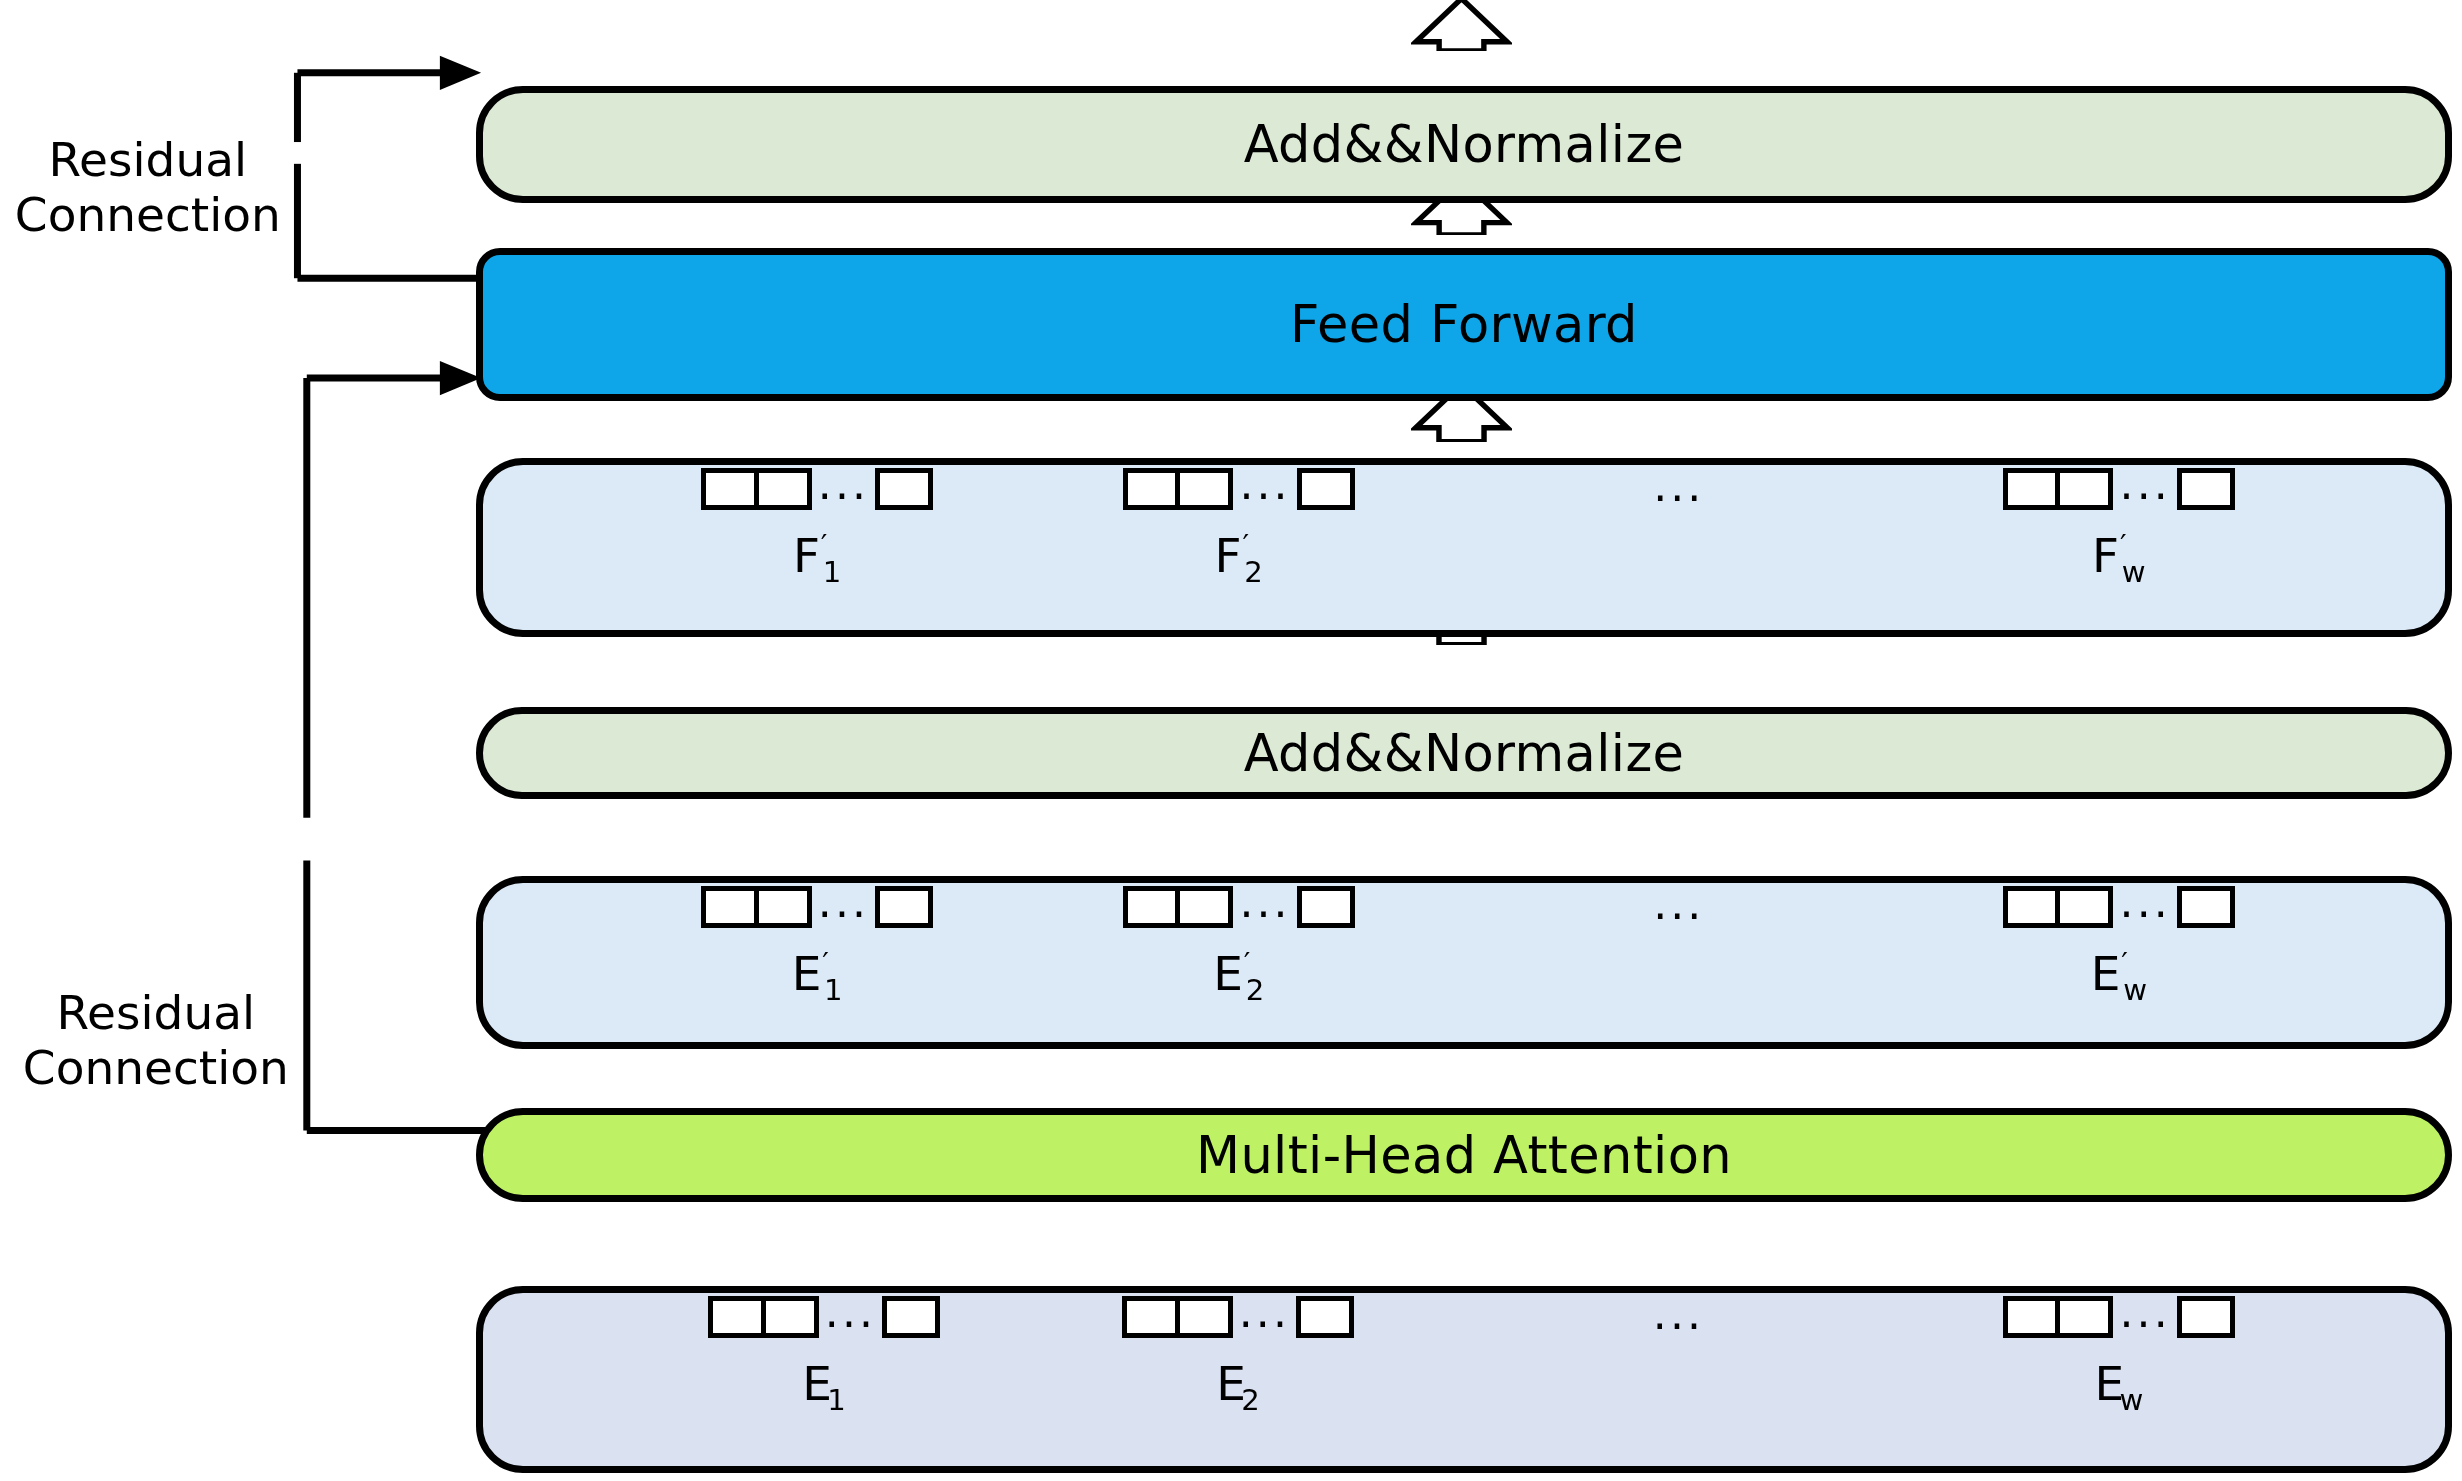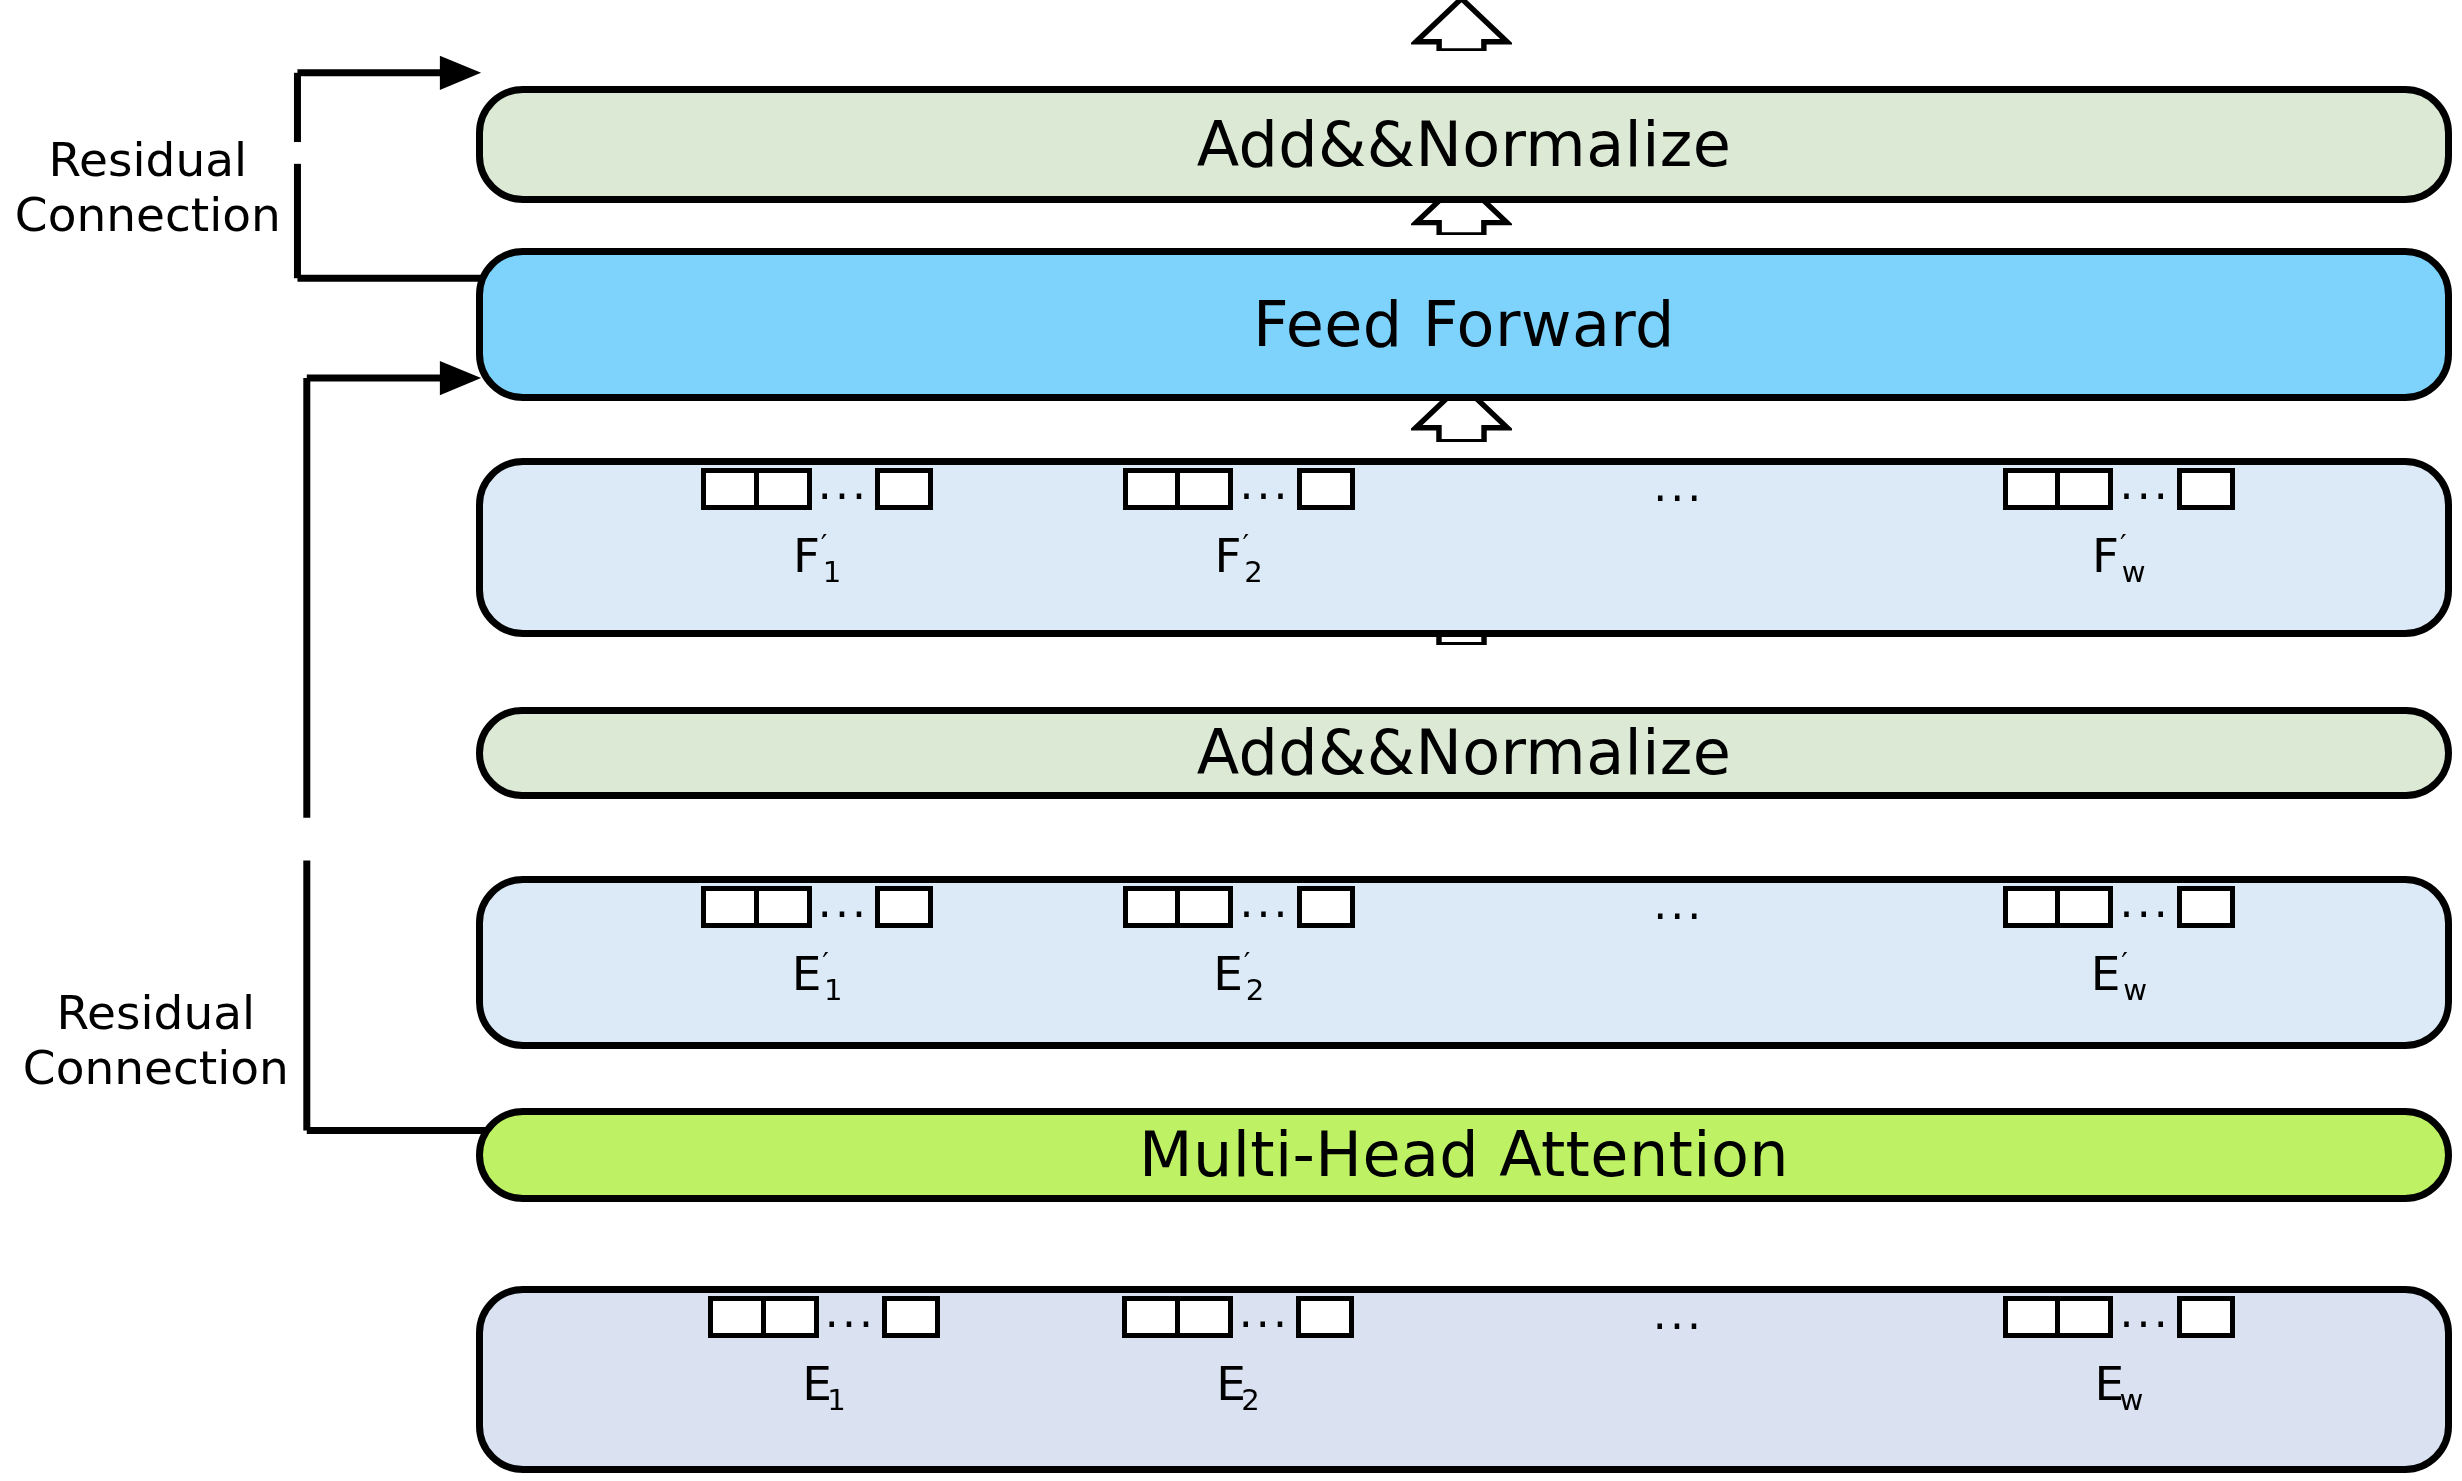--- a/index.html
+++ b/index.html
@@ -17,21 +17,21 @@
   .pill {
     position:absolute;
     box-sizing:border-box;
     border:7px solid #000000;
     border-radius:47px;
     display:flex;
     align-items:center;
     justify-content:center;
   }
   .pill-label {
-    font-size:62px;
+    font-size:51px;
     color:#000000;
     letter-spacing:0.4px;
     white-space:nowrap;
     line-height:1;
   }
 
   
   .tokenrow {
     position:absolute;
     box-sizing:border-box;
@@ -181,21 +181,21 @@
 
   <div class="resid-label" style="left:7.8px; top:985px; width:296px;">
     <div>Residual</div>
     <div>Connection</div>
   </div>
 
   <div class="pill" style="left:476px; top:86px; width:1976px; height:117px; background:#dbe9d5;">
     <span class="pill-label">Add&amp;&amp;Normalize</span>
   </div>
 
-  <div class="pill" style="left:476px; top:248px; width:1976px; height:153px; background:#7dd3fc;">
+  <div class="pill" style="left:476px; top:248px; width:1976px; height:153px; background:#0ea5e9;border-radius:24px;">
     <span class="pill-label">Feed Forward</span>
   </div>
 
   <div class="tokenrow" style="left:476px; top:458px; width:1976px; height:179px; background:#dbeaf6;">
     <div class="groups">
       <div class="group" style="margin-left:125px;">
         <div class="cells">
           <span class="cell"></span>
           <span class="cell"></span>
           <span class="dots">...</span>

